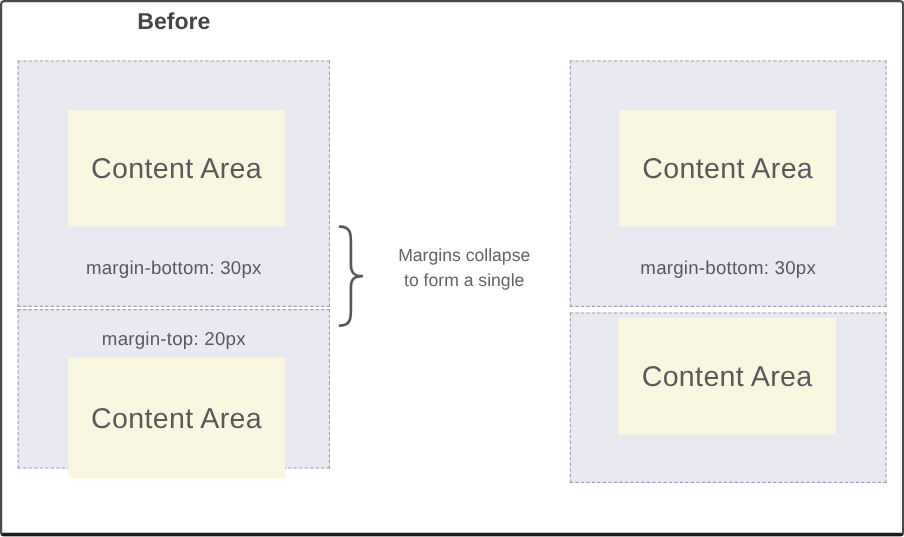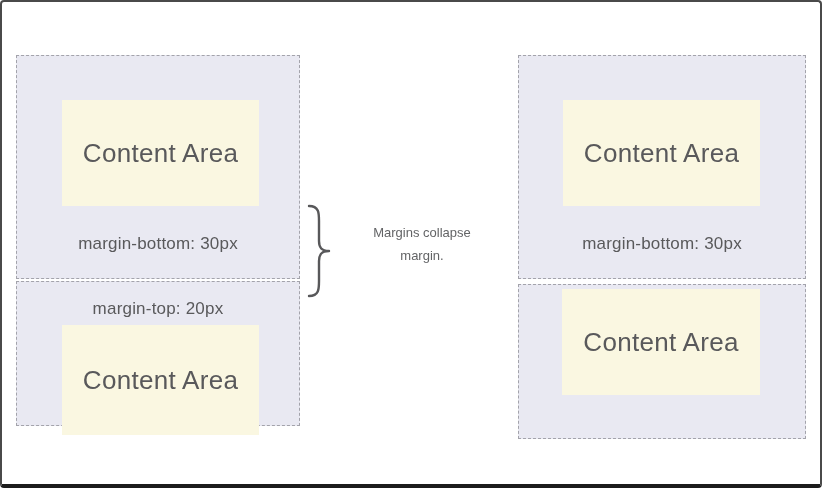--- a/index.html
+++ b/index.html
@@ -57,56 +57,57 @@
     font-size: 17px;
     letter-spacing: 0.2px;
     color: var(--label-text, #59595b);
   }
   .annotation {
     position: absolute;
     left: 330px;
     top: 219px;
     width: 180px;
     text-align: center;
-    font-size: 13px;
+    font-size: 16px;
     line-height: 23px;
     color: var(--annotation-text, #636466);
   }
   .brace {
     position: absolute;
     left: 303px;
     top: 201px;
   }
 </style>
 </head>
 <body>
 
 <div class="frame">
 
+  <div class="col-title" style="left:14px; width:284px;">Before</div>
 
   <div class="margin-box" style="left:14px; top:53px; width:284px; height:224px;">
     <div class="content-area" style="left:45px; top:44px; width:197px; height:106px;">
       <span>Content Area</span>
     </div>
     <div class="margin-label" style="top:176px;">margin-bottom: 30px</div>
   </div>
 
   <div class="margin-box" style="left:14px; top:279px; width:284px; height:145px;padding-left:20px;">
     <div class="margin-label" style="top:15px;">margin-top: 20px</div>
     <div class="content-area" style="left:45px; top:43px; width:197px; height:110px;">
       <span>Content Area</span>
     </div>
   </div>
 
   <svg class="brace" width="28" height="96" viewBox="0 0 28 96">
     <path d="M4,3 C14,3 14,10 14,18 L14,38 C14,44 16,48 24,48 C16,48 14,52 14,58 L14,78 C14,86 14,93 4,93" fill="none" stroke="#58585a" stroke-width="2.4" stroke-linecap="round" stroke-linejoin="round"></path>
   </svg>
   <div class="annotation">
     <div>Margins collapse</div>
-    <div>margin.</div>
+    <div>to form a single</div>
   </div>
 
   <div class="margin-box" style="left:516px; top:53px; width:288px; height:224px;">
     <div class="content-area" style="left:44px; top:44px; width:197px; height:106px;">
       <span>Content Area</span>
     </div>
     <div class="margin-label" style="top:176px;">margin-bottom: 30px</div>
   </div>
 
   <div class="margin-box" style="left:516px; top:282px; width:288px; height:155px;">

